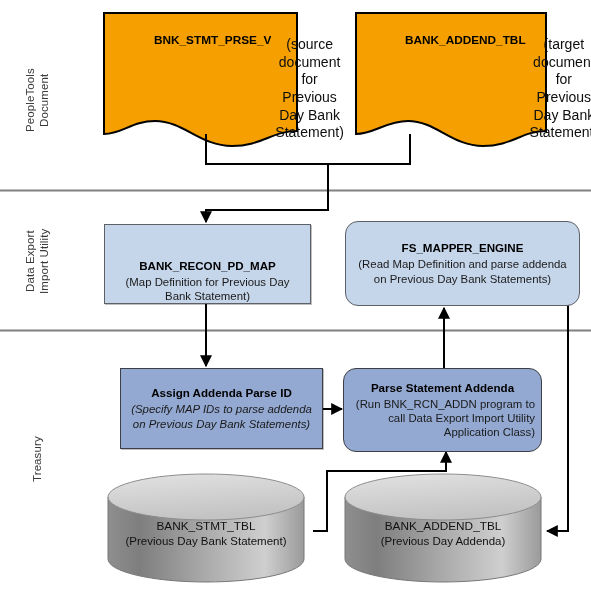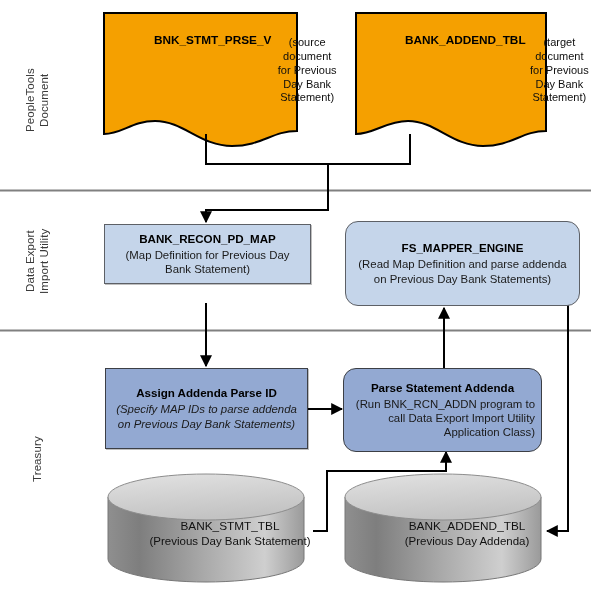--- a/index.html
+++ b/index.html
@@ -36,22 +36,22 @@
   }
   .round-map{
     background:#c5d5ea;border:1.4px solid #5d6066;border-radius:13px;
   }
   .round-tre{
     background:#93a9d2;border:1.4px solid #3c3f45;border-radius:13px;
   }
   .doc-text{position:absolute;left:0;top:0;width:100%;
             display:flex;flex-direction:row;align-items:flex-start;text-align:center;margin-left:48px;}
   .doc-text .ttl{font-weight:bold;font-size:11.8px;color:#000;line-height:1.25;}
-  .doc-text .sub{font-size:11px;color:#0e0e0e;line-height:1.26;}
-  .cyl-text{position:absolute;left:0;width:100%;text-align:center;padding-left:24px;}
+  .doc-text .sub{font-size:14px;color:#0e0e0e;line-height:1.26;}
+  .cyl-text{position:absolute;left:0;width:100%;text-align:center;}
   .cyl-text .ttl{font-size:11.8px;color:#111;line-height:1.3;}
   .cyl-text .sub{font-size:11.5px;color:#111;line-height:1.3;}
 </style>
 </head>
 <body>
 
 <div id="stage">
 
   <svg id="svg-layer" viewBox="0 0 591 597">
     <defs>
@@ -138,31 +138,31 @@
   <div class="doc-text" style="left:106px;top:33px;width:189px;">
     <div class="ttl">BNK_STMT_PRSE_V</div>
     <div class="sub" style="margin-top:3px;padding:0 4px;">(source document for Previous Day Bank Statement)</div>
   </div>
 
   <div class="doc-text" style="left:357px;top:33px;width:188px;">
     <div class="ttl">BANK_ADDEND_TBL</div>
     <div class="sub" style="margin-top:3px;padding:0 4px;">(target document for Previous Day Bank Statement)</div>
   </div>
 
-  <div class="node rect-map" style="left:104px;top:224px;width:207px;height:60px;">
+  <div class="node rect-map" style="left:104px;top:224px;width:207px;height:80px;justify-content:flex-end;">
     <div class="ttl">BANK_RECON_PD_MAP</div>
     <div class="sub" style="margin-top:2px;padding:0 6px;">(Map Definition for Previous Day Bank Statement)</div>
   </div>
 
   <div class="node round-map" style="left:345px;top:221px;width:235px;height:85px;">
     <div class="ttl">FS_MAPPER_ENGINE</div>
     <div class="sub" style="margin-top:2px;padding:0 7px;">(Read Map Definition and parse addenda on Previous Day Bank Statements)</div>
   </div>
 
-  <div class="node rect-tre" style="left:105px;top:368px;width:203px;height:81px;">
+  <div class="node rect-tre" style="left:120px;top:368px;width:203px;height:81px;">
     <div class="ttl">Assign Addenda Parse ID</div>
     <div class="sub" style="margin-top:2px;padding:0 5px;font-style:italic;">(Specify MAP IDs to parse addenda on Previous Day Bank Statements)</div>
   </div>
 
   <div class="node round-tre" style="left:343px;top:368px;width:199px;height:84px;">
     <div class="ttl">Parse Statement Addenda</div>
     <div class="sub" style="margin-top:2px;padding:0 6px;text-align:right;">(Run BNK_RCN_ADDN program to call Data Export Import Utility Application Class)</div>
   </div>
 
   <div class="cyl-text" style="left:108px;top:519px;width:196px;">

